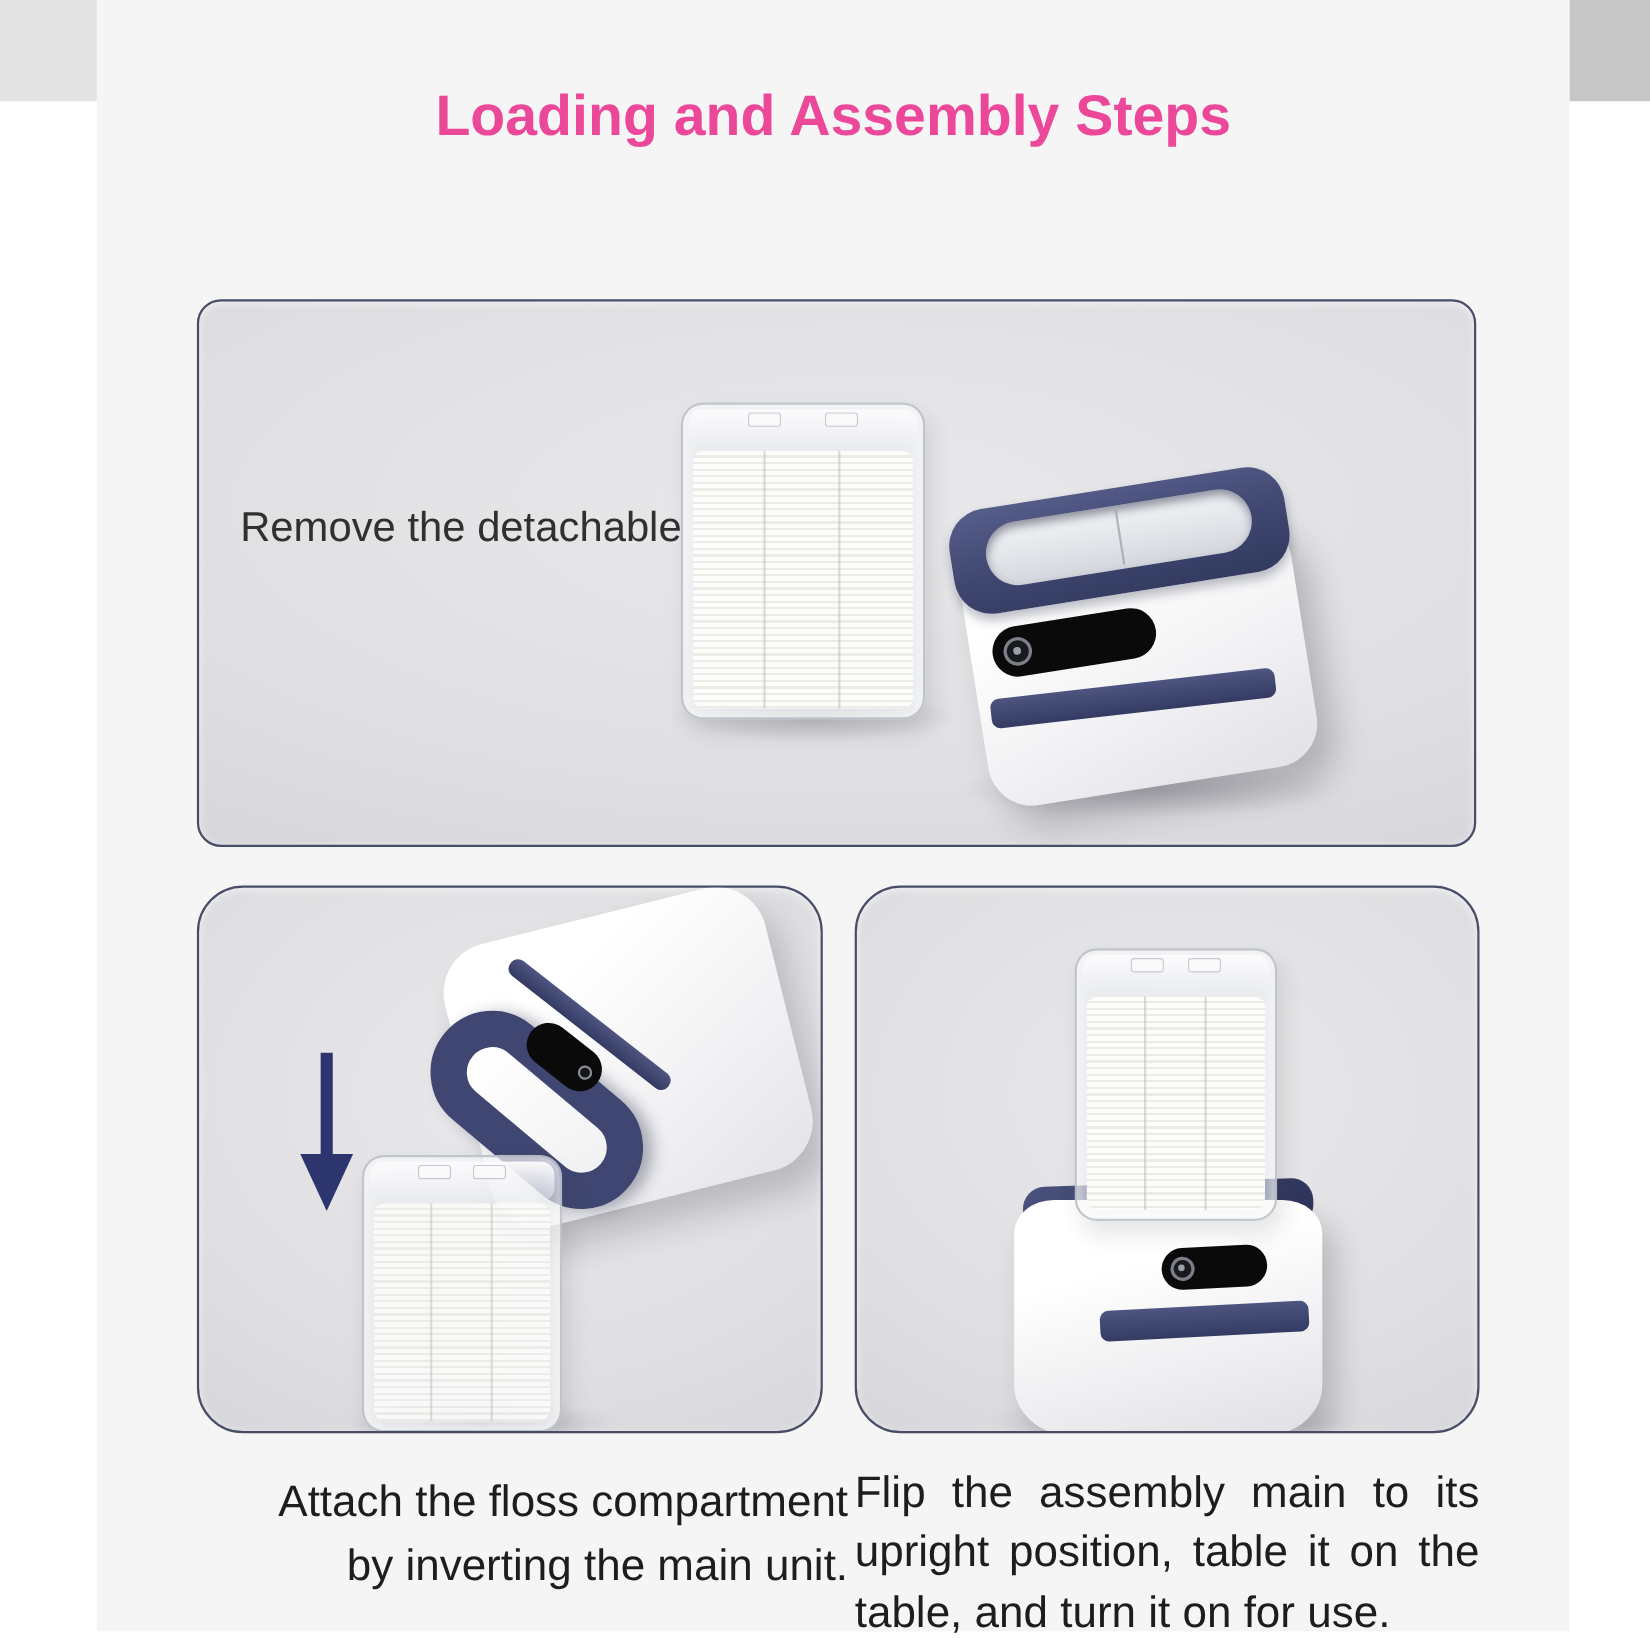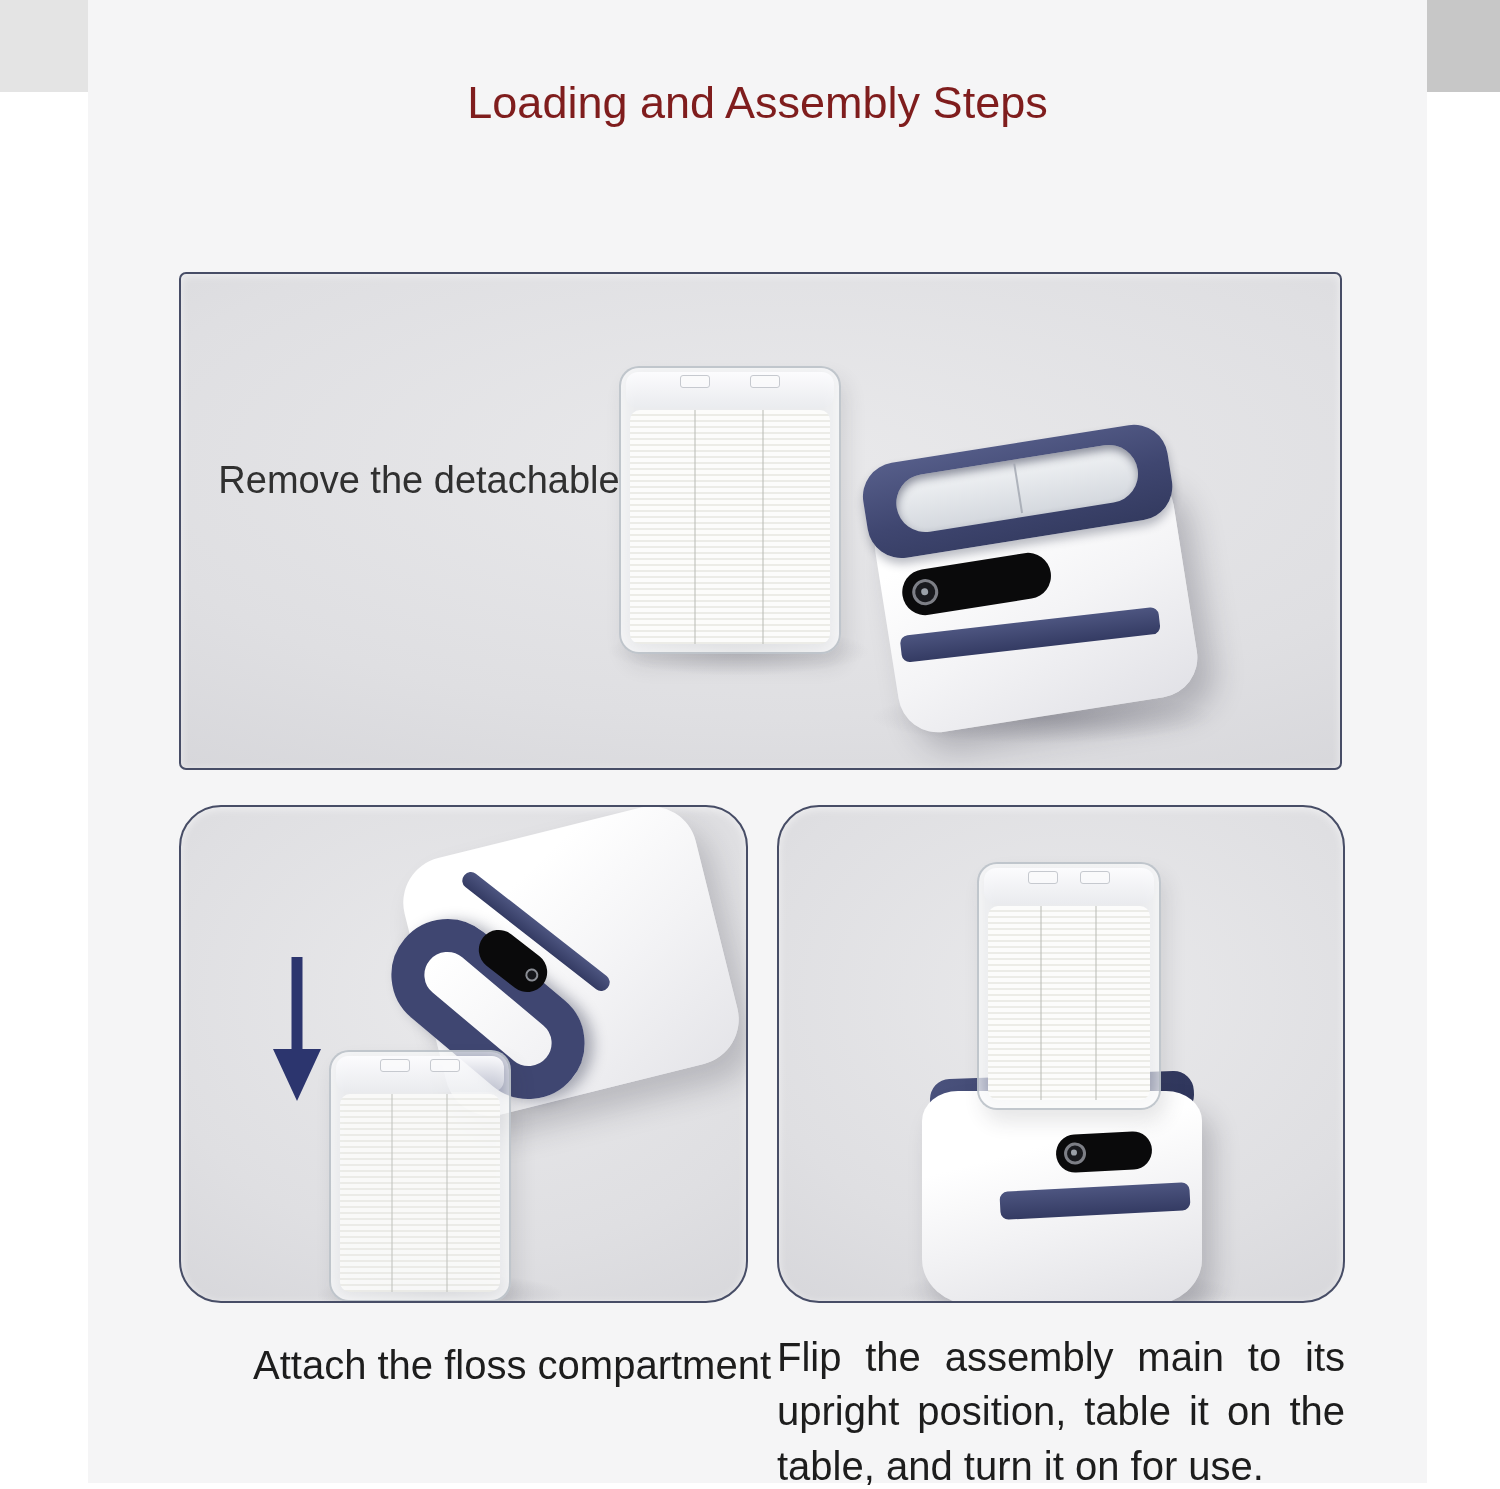--- a/index.html
+++ b/index.html
@@ -14,33 +14,33 @@
 
   
   .corner-left  { left: 0; top: 0; width: 88px;  height: 92px; background: #e4e4e4; }
   .corner-right { left: 1427px; top: 0; width: 73px; height: 92px; background: #c7c7c7; }
   .content-bg   { left: 88px; top: 0; width: 1339px; height: 1483px; background: #f5f5f6; }
 
   
   .title {
     left: 88px; top: 78px; width: 1339px;
     text-align: center;
-    font-weight: 400; font-size: 45px; line-height: 1.1;
-    color: #7f1d1d; letter-spacing: 0;
+    font-weight: 700; font-size: 52px; line-height: 1.1;
+    color: #ec4899; letter-spacing: 0;
   }
 
   
   .panel {
     position: absolute;
     border: 2px solid #474d66;
     background: radial-gradient(130% 115% at 52% 38%, #e9e9eb 0%, #dfdfe2 45%, #cbcbd0 100%);
     box-shadow: inset 0 2px 8px rgba(255,255,255,0.55);
     overflow: hidden;
   }
-  .panel-top { left: 179px; top: 272px;  width: 1163px; height: 498px; border-radius: 7px; }
+  .panel-top { left: 179px; top: 272px;  width: 1163px; height: 498px; border-radius: 22px; }
   .panel-bl  { left: 179px; top: 805px;  width: 569px;  height: 498px; border-radius: 42px; }
   .panel-br  { left: 777px; top: 805px;  width: 568px;  height: 498px; border-radius: 42px; }
 
   .step1-label {
     left: 12px; top: 176px; width: 452px;
     text-align: center; font-size: 38px; line-height: 1.58; color: #303030;
   }
 
   
   .shadow { position: absolute; background: radial-gradient(ellipse at center, rgba(55,55,70,0.22) 0%, rgba(55,55,70,0) 70%); }
@@ -228,20 +228,21 @@
       <div class="abs bc-body"></div>
       <div class="display bc-display">
         <span class="pwr"></span>
       </div>
       <div class="stripe bc-stripe"></div>
     </div>
   </section>
 
   <div class="caption caption-left">
     <div>Attach the floss compartment</div>
+    <div>by inverting the main unit.</div>
   </div>
 
   <div class="caption caption-right">
     <div class="jline">Flip the assembly main to its</div>
     <div class="jline">upright position, table it on the</div>
     <div>table, and turn it on for use.</div>
   </div>
 
 </div>
 

